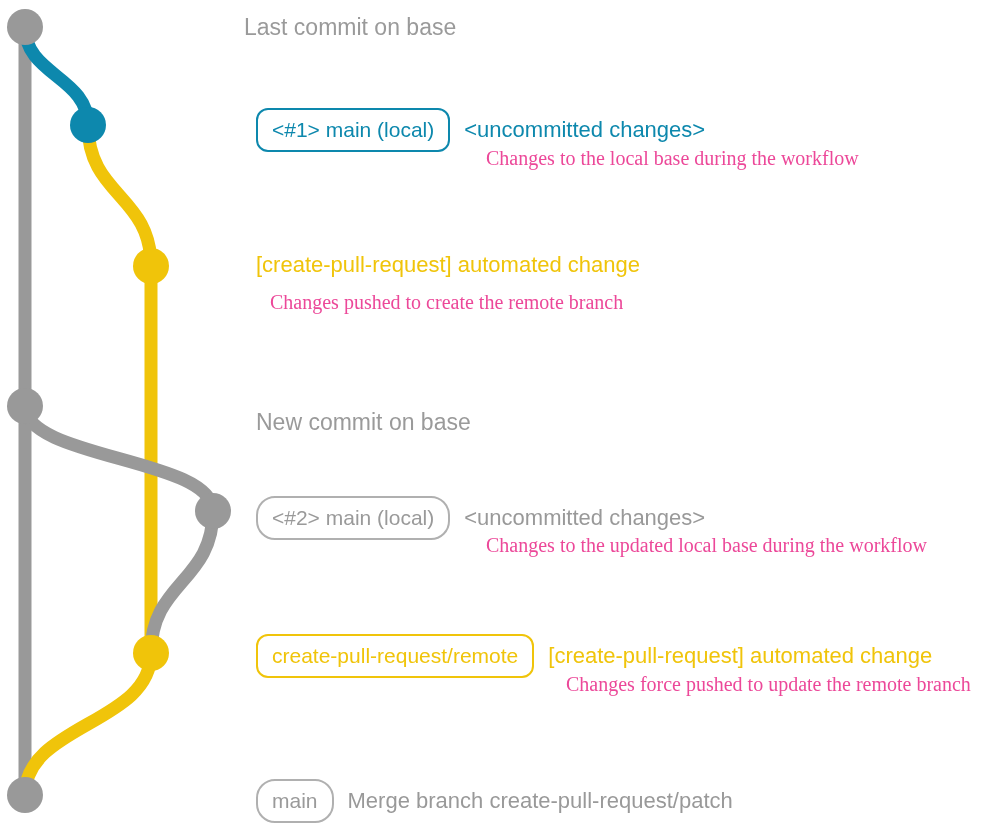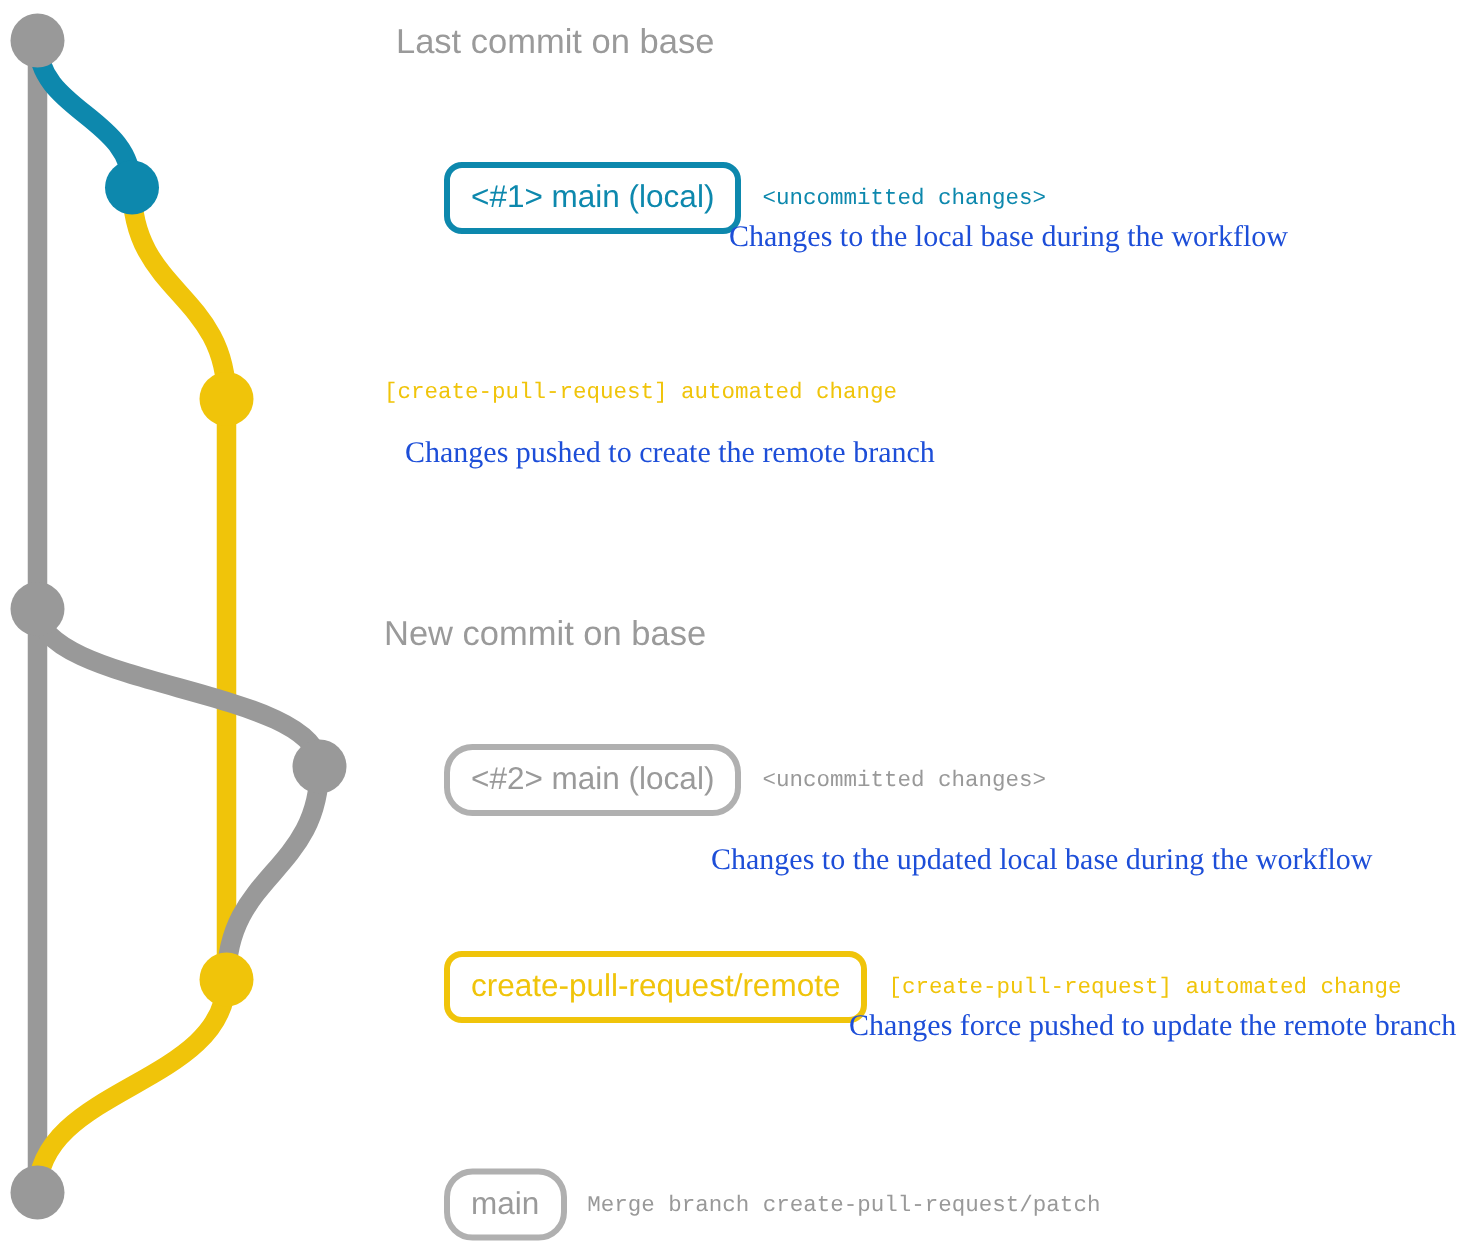--- a/index.html
+++ b/index.html
@@ -28,51 +28,50 @@
     position: absolute;
     display: flex;
     align-items: center;
     white-space: nowrap;
   }
 
   .badge {
     display: inline-flex;
     align-items: center;
     justify-content: center;
-    border: 4px solid #1d4ed8;
+    border: 2px solid #1d4ed8;
     border-radius: 12px;
     color: #999999;
     background: #ffffff;
     font-size: 21px;
     font-family: "Liberation Sans", sans-serif;
     line-height: 1;
     padding: 9px 14px 10px 14px;
     box-sizing: border-box;
-    margin-left: 40px;
   }
   .badge.teal   { border-color: #0d88ad; color: #0d88ad; }
   .badge.yellow { border-color: #f0c40a; color: #f0c40a; }
   .badge.grey   { border-color: #b0b0b0; color: #9a9a9a; border-radius: 19px; }
 
   .subject {
-    font-size: 15px;
-    font-family: Liberation Mono, monospace;
+    font-size: 22px;
+    font-family: Liberation Sans, sans-serif;
     line-height: 1;
     margin-left: 14px;
   }
   .subject.teal   { color: #0d88ad; }
   .subject.yellow { color: #f0c40a; text-align: center; }
   .subject.grey   { color: #999999; }
   .subject.nomargin { margin-left: 0; }
 
   .note {
     position: absolute;
     font-family: "Liberation Serif", serif;
     font-size: 20px;
-    color: #1d4ed8;
+    color: #ec4899;
     white-space: nowrap;
     line-height: 1;
   }
 
   .plain-label {
     position: absolute;
     font-family: "Liberation Sans", sans-serif;
     font-size: 23px;
     color: #9a9a9a;
     white-space: nowrap;
@@ -102,40 +101,40 @@
 
   <circle cx="25" cy="27" r="18" fill="#999999"></circle>
   <circle cx="88" cy="125" r="18" fill="#0d88ad"></circle>
   <circle cx="151" cy="266" r="18" fill="#f0c40a"></circle>
   <circle cx="25" cy="406" r="18" fill="#999999"></circle>
   <circle cx="213" cy="511" r="18" fill="#999999"></circle>
   <circle cx="151" cy="653" r="18" fill="#f0c40a"></circle>
   <circle cx="25" cy="795" r="18" fill="#999999"></circle>
 </svg>
 
-<div class="plain-label" style="left:264px; top:16px;">Last commit on base</div>
+<div class="plain-label" style="left:244px; top:16px;">Last commit on base</div>
 
 <div class="row" style="left:256px; top:108px;">
   <span class="badge teal">&lt;#1&gt; main (local)</span>
   <span class="subject teal">&lt;uncommitted changes&gt;</span>
 </div>
 <div class="note" style="left:486px; top:148px;">Changes to the local base during the workflow</div>
 
 <div class="row" style="left:256px; top:254px;">
   <span class="subject yellow nomargin">[create-pull-request] automated change</span>
 </div>
 <div class="note" style="left:270px; top:292px;">Changes pushed to create the remote branch</div>
 
 <div class="plain-label" style="left:256px; top:399px;margin-top:12px;">New commit on base</div>
 
 <div class="row" style="left:256px; top:496px;">
   <span class="badge grey">&lt;#2&gt; main (local)</span>
   <span class="subject grey">&lt;uncommitted changes&gt;</span>
 </div>
-<div class="note" style="left:474px; top:535px;margin-top:28px;">Changes to the updated local base during the workflow</div>
+<div class="note" style="left:486px; top:535px;">Changes to the updated local base during the workflow</div>
 
 <div class="row" style="left:256px; top:634px;">
   <span class="badge yellow">create-pull-request/remote</span>
   <span class="subject yellow">[create-pull-request] automated change</span>
 </div>
 <div class="note" style="left:566px; top:674px;">Changes force pushed to update the remote branch</div>
 
 <div class="row" style="left:256px; top:779px;justify-content:space-between;">
   <span class="badge grey">main</span>
   <span class="subject grey">Merge branch create-pull-request/patch</span>

